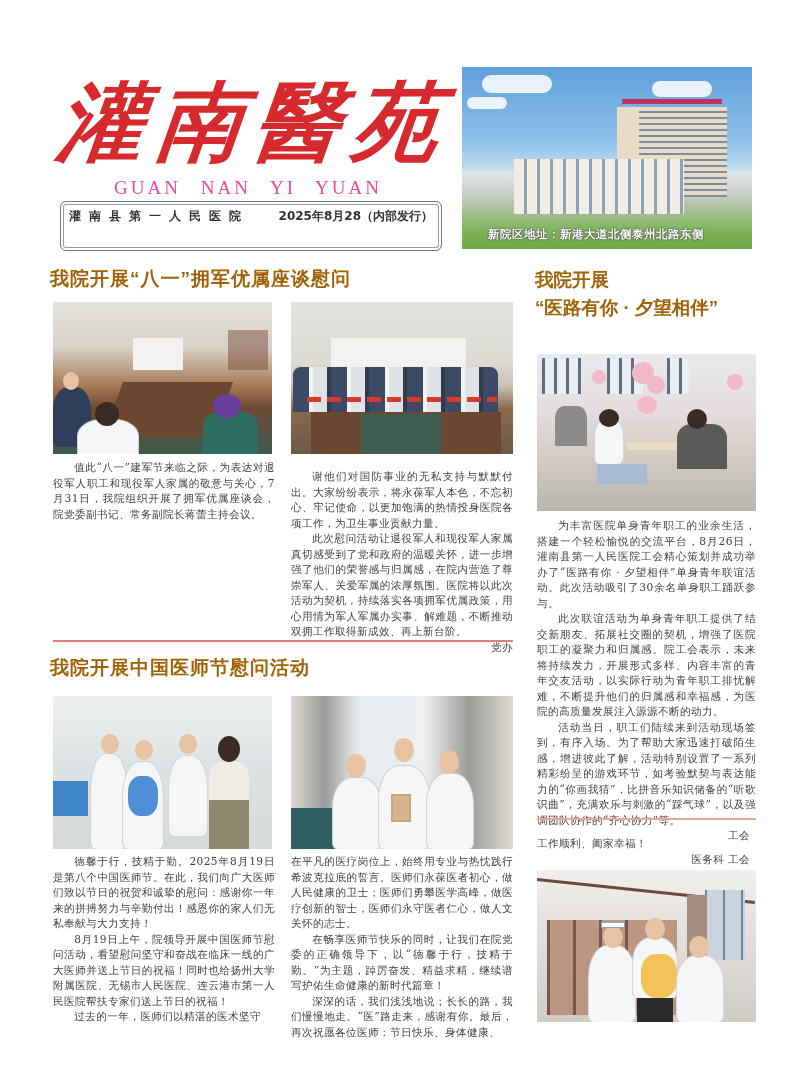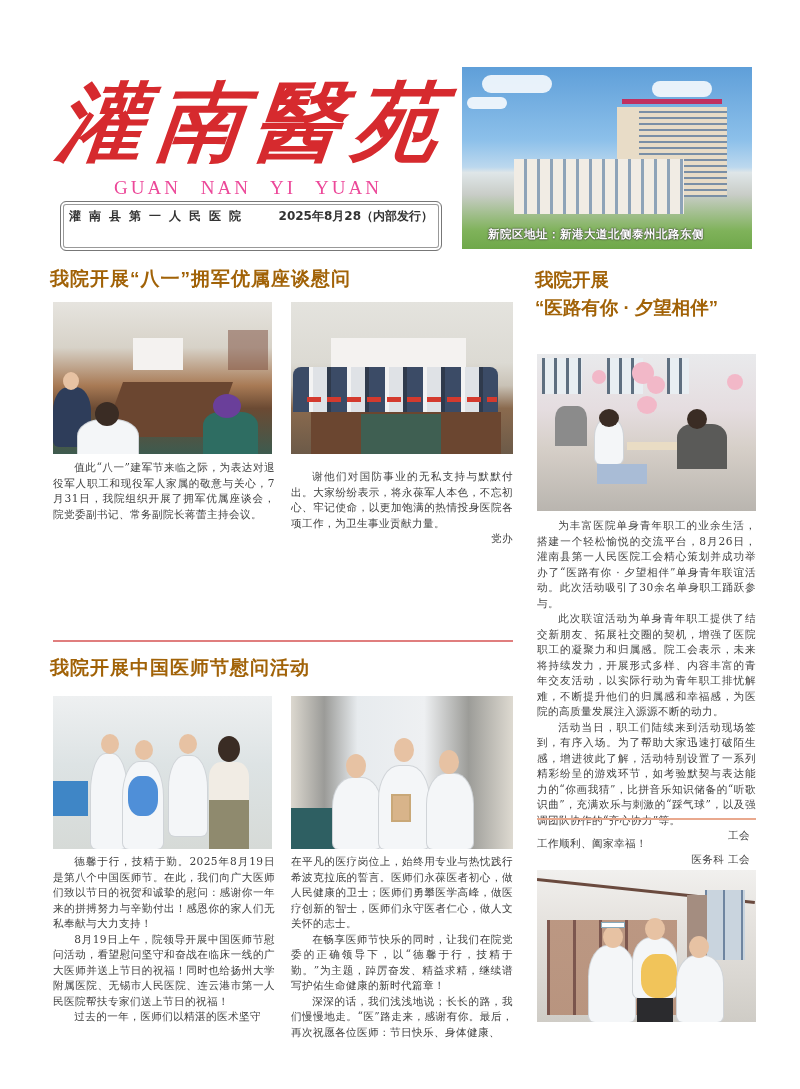--- a/index.html
+++ b/index.html
@@ -153,20 +153,21 @@
   <div class="abs" style="left:70px;top:112px;width:80px;height:40px;background:#3f5f52;"></div>
   <div class="abs" style="left:2px;top:65px;width:205px;height:45px;background:repeating-linear-gradient(90deg,#3b4b66 0 16px,#f3f3f3 16px 20px,#dfe2e6 20px 34px,#2f3a4c 34px 38px);border-radius:8px 8px 0 0;"></div>
   <div class="abs" style="left:16px;top:95px;width:190px;height:5px;background:repeating-linear-gradient(90deg,#d43a2e 0 14px,transparent 14px 20px);"></div>
 </div>
 
 <div class="abs txt c1a">
   <p>值此“八一”建军节来临之际，为表达对退役军人职工和现役军人家属的敬意与关心，7月31日，我院组织开展了拥军优属座谈会，院党委副书记、常务副院长蒋蕾主持会议。</p>
 </div>
 <div class="abs txt c1b">
   <p>谢他们对国防事业的无私支持与默默付出。大家纷纷表示，将永葆军人本色，不忘初心、牢记使命，以更加饱满的热情投身医院各项工作，为卫生事业贡献力量。</p>
+  <p>此次慰问活动让退役军人和现役军人家属真切感受到了党和政府的温暖关怀，进一步增强了他们的荣誉感与归属感，在院内营造了尊崇军人、关爱军属的浓厚氛围。医院将以此次活动为契机，持续落实各项拥军优属政策，用心用情为军人军属办实事、解难题，不断推动双拥工作取得新成效、再上新台阶。</p>
   <div class="sig">党办</div>
 </div>
 
 <div class="abs divider d1"></div>
 
 <div class="abs headline h-right">
   <div>我院开展</div>
   <div>“医路有你 · 夕望相伴”</div>
 </div>
 

